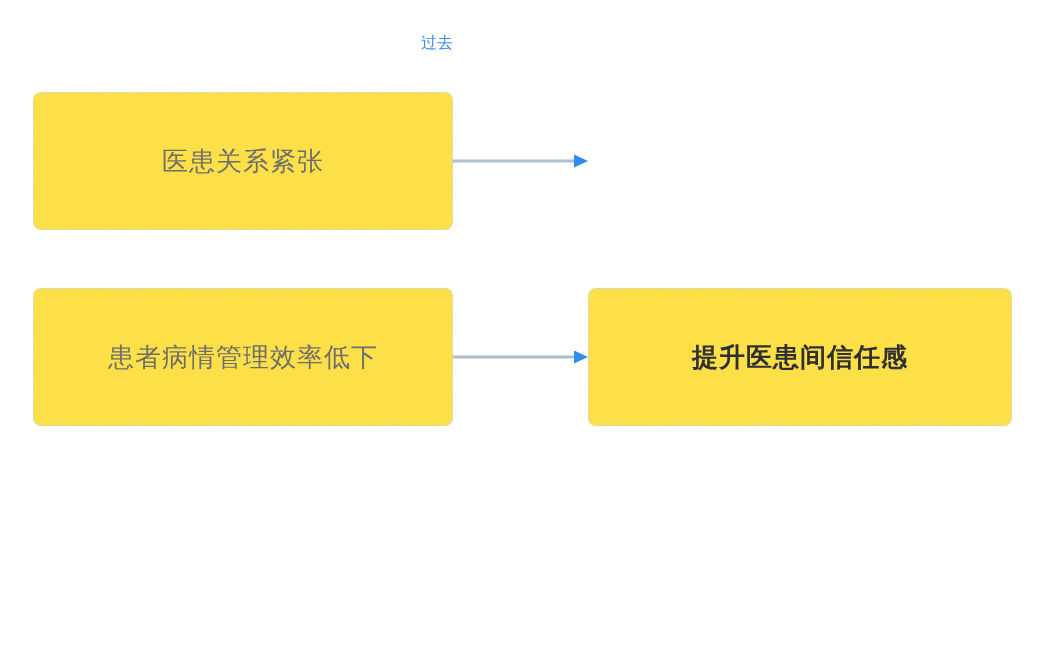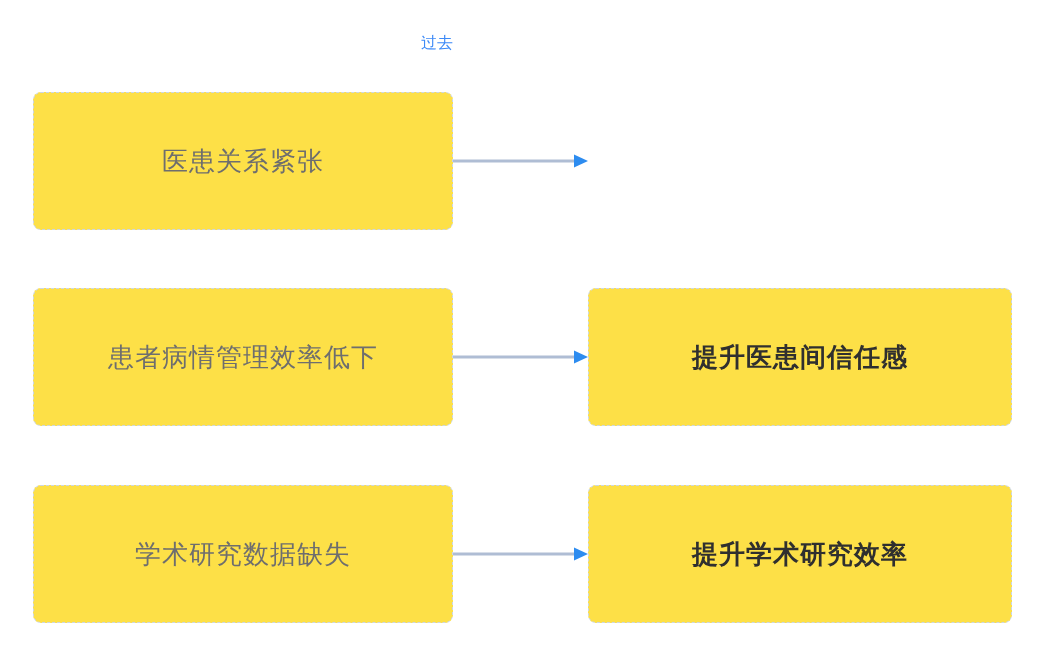--- a/index.html
+++ b/index.html
@@ -105,26 +105,14 @@
     </div>
     <svg class="arrow" width="135" height="20" viewBox="0 0 135 20" aria-hidden="true">
       <line x1="0" y1="10" x2="121" y2="10"></line>
       <polygon points="121,3.5 135,10 121,16.5"></polygon>
     </svg>
     <div class="node present-node">
       <span class="node-label">提升医患间信任感</span>
     </div>
   </div>
 
-  <div class="row r3">
-    <div class="node past-node">
-      <span class="node-label">学术研究数据缺失</span>
-    </div>
-    <svg class="arrow" width="135" height="20" viewBox="0 0 135 20" aria-hidden="true">
-      <line x1="0" y1="10" x2="121" y2="10"></line>
-      <polygon points="121,3.5 135,10 121,16.5"></polygon>
-    </svg>
-    <div class="node present-node">
-      <span class="node-label">提升学术研究效率</span>
-    </div>
-  </div>
 
 </div>
 
 </body></html>

